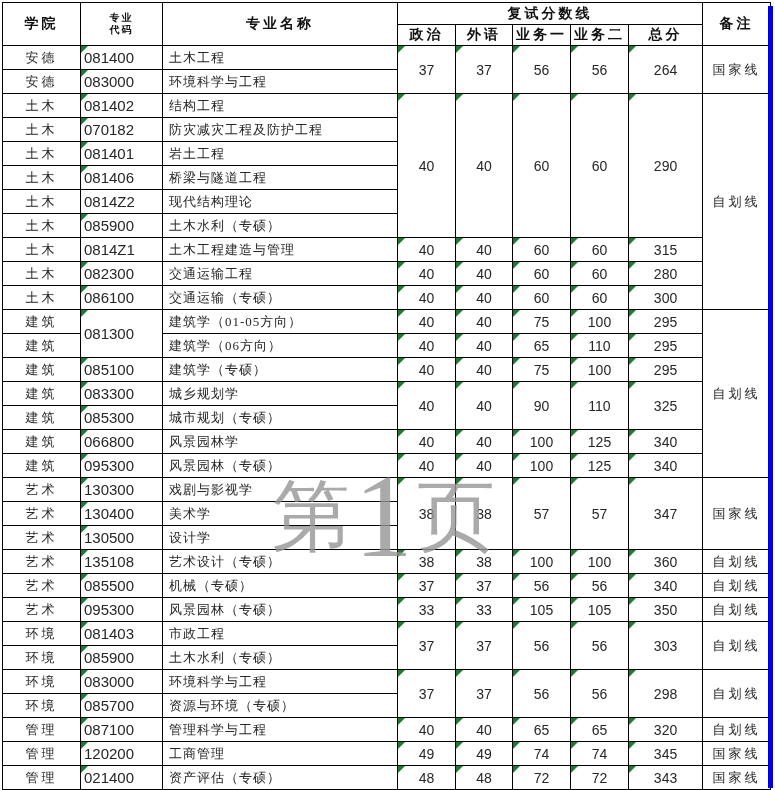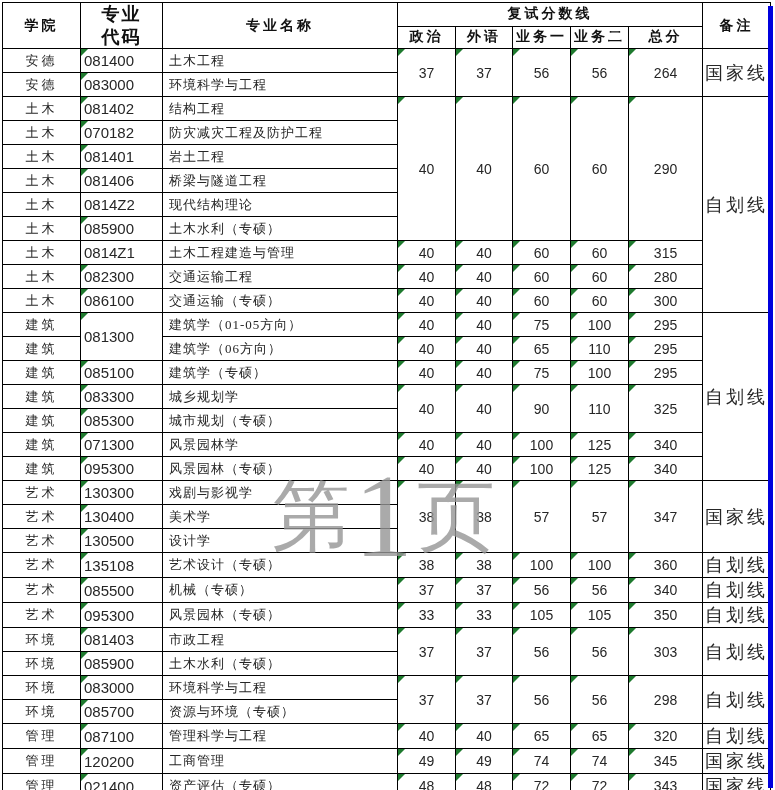--- a/index.html
+++ b/index.html
@@ -5,29 +5,29 @@
   :root{
     --grid:#000000; --text:#262626; --tri:#1e7a2e; --pb:#0000dd; --wm:#969696;
   }
   html,body{margin:0;padding:0;background:#ffffff;}
   .sheet{position:relative;width:775px;height:790px;background:#ffffff;overflow:hidden;
          font-family:"Liberation Serif","DejaVu Serif",serif;color:var(--text);padding-left:28px;}
   table.grid{position:absolute;left:2px;top:2px;width:766px;border-collapse:collapse;table-layout:fixed;}
   th,td{border:1px solid var(--grid);position:relative;padding:0;margin:0;
         text-align:center;vertical-align:middle;overflow:hidden;white-space:nowrap;}
   thead th{font-weight:bold;font-size:14px;letter-spacing:3px;color:#111;}
-  th.h-code{white-space:pre-line;line-height:1.25;font-size:18px;letter-spacing:2px;}
+  th.h-code{white-space:pre-line;line-height:1.25;font-size:10px;letter-spacing:2px;}
   tr.h1{height:22px;} tr.h2{height:21px;}
   tbody tr{height:24px;margin-top:16px;}
   td.c-college{font-size:13px;letter-spacing:3px;}
   td.c-code{text-align:left;font-family:Liberation Sans, sans-serif;
             font-size:15px;padding-left:3px;letter-spacing:0;}
   td.c-name{text-align:left;font-size:13px;padding-left:6px;letter-spacing:1px;}
   td.c-score{font-family:"Liberation Sans","DejaVu Sans",sans-serif;font-size:14px;}
-  td.c-remark{font-size:18px;letter-spacing:3px;}
+  td.c-remark{font-size:13px;letter-spacing:3px;}
   .tri{position:absolute;left:0;top:0;width:0;height:0;
        border-top:7px solid var(--tri);border-right:7px solid transparent;}
   .val{position:relative;}
   .watermark{position:absolute;left:272px;top:458px;display:flex;align-items:center;
              color:var(--wm);opacity:.8;z-index:5;pointer-events:none;line-height:1;}
   .wm-prefix,.wm-suffix{font-size:78px;}
   .wm-num{font-size:118px;margin:0 4px;}
   .pagebreak{position:absolute;left:768px;top:6px;width:5px;height:782px;background:var(--pb);z-index:6;}
 </style>
 </head>
@@ -187,21 +187,21 @@
           <td class="c-score" rowspan="2"><span class="val">110</span><span class="tri"></span></td>
           <td class="c-score" rowspan="2"><span class="val">325</span><span class="tri"></span></td>
         </tr>
         <tr>
           <td class="c-college"><span class="val">建筑</span></td>
           <td class="c-code"><span class="val">085300</span><span class="tri"></span></td>
           <td class="c-name"><span class="val">城市规划（专硕）</span></td>
         </tr>
         <tr>
           <td class="c-college"><span class="val">建筑</span></td>
-          <td class="c-code"><span class="val">071300</span><span class="tri"></span></td>
+          <td class="c-code"><span class="val">066800</span><span class="tri"></span></td>
           <td class="c-name"><span class="val">风景园林学</span></td>
           <td class="c-score"><span class="val">40</span><span class="tri"></span></td>
           <td class="c-score"><span class="val">40</span><span class="tri"></span></td>
           <td class="c-score"><span class="val">100</span><span class="tri"></span></td>
           <td class="c-score"><span class="val">125</span><span class="tri"></span></td>
           <td class="c-score"><span class="val">340</span><span class="tri"></span></td>
         </tr>
         <tr>
           <td class="c-college"><span class="val">建筑</span></td>
           <td class="c-code"><span class="val">095300</span><span class="tri"></span></td>

